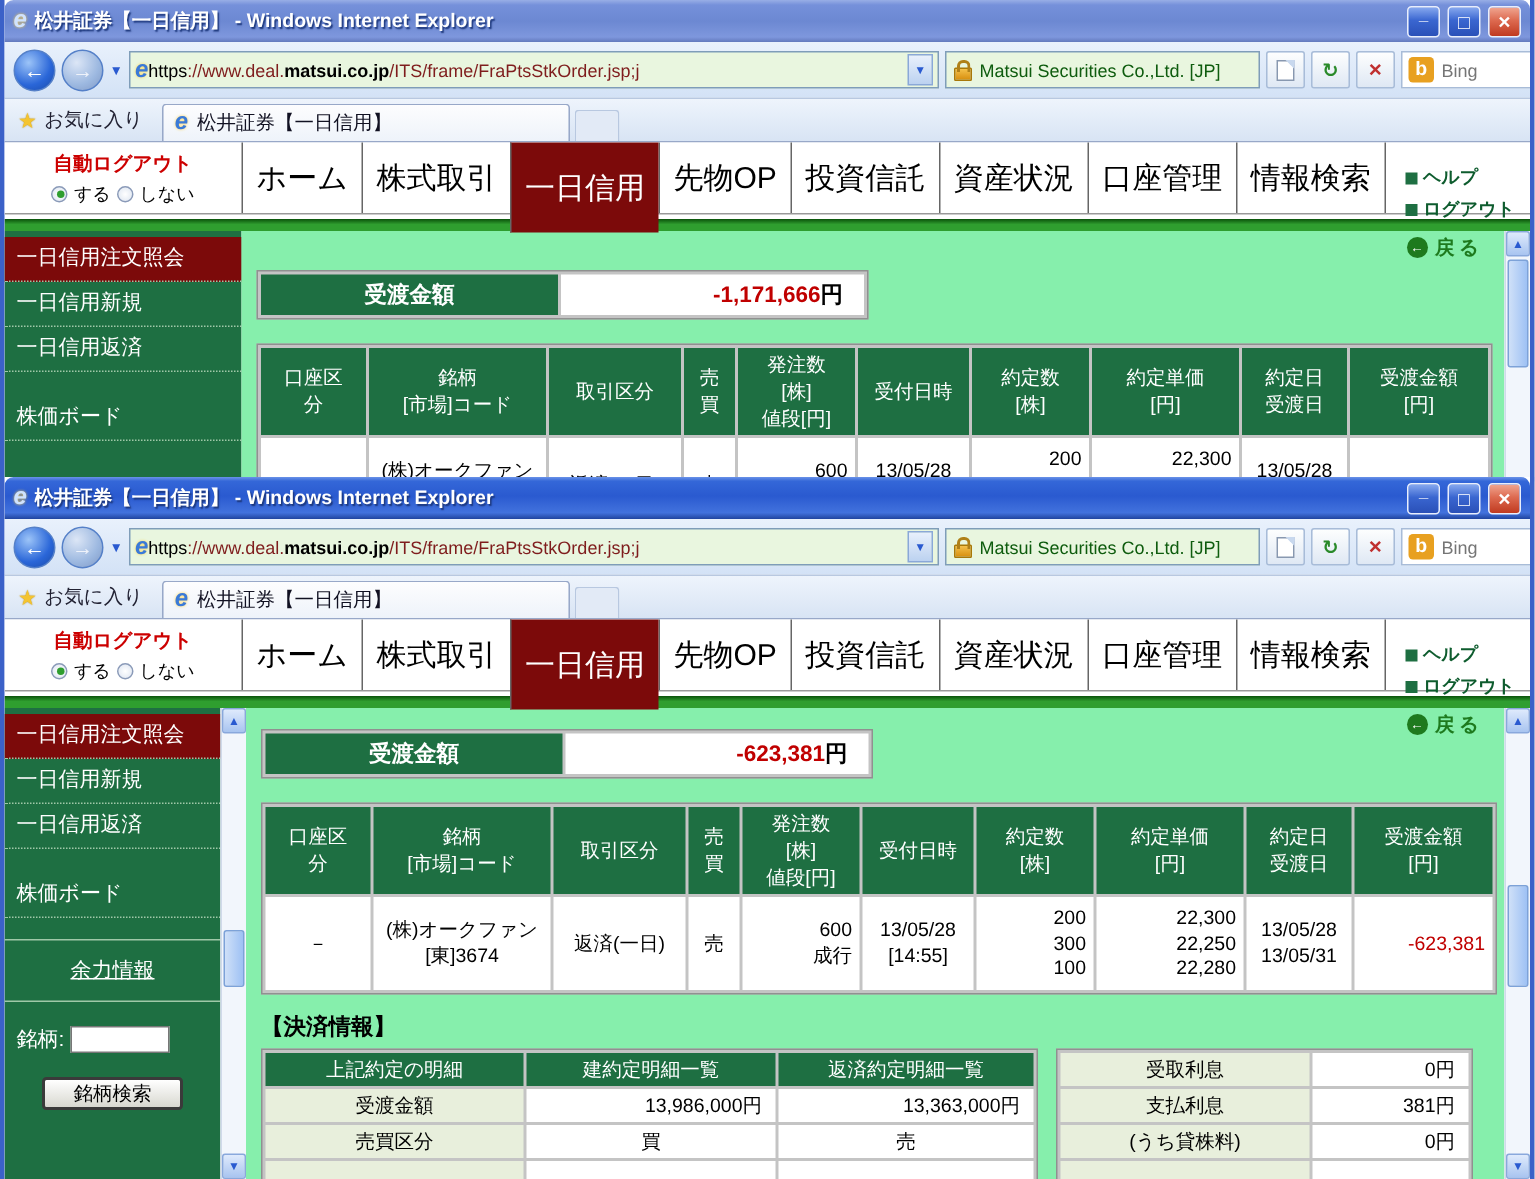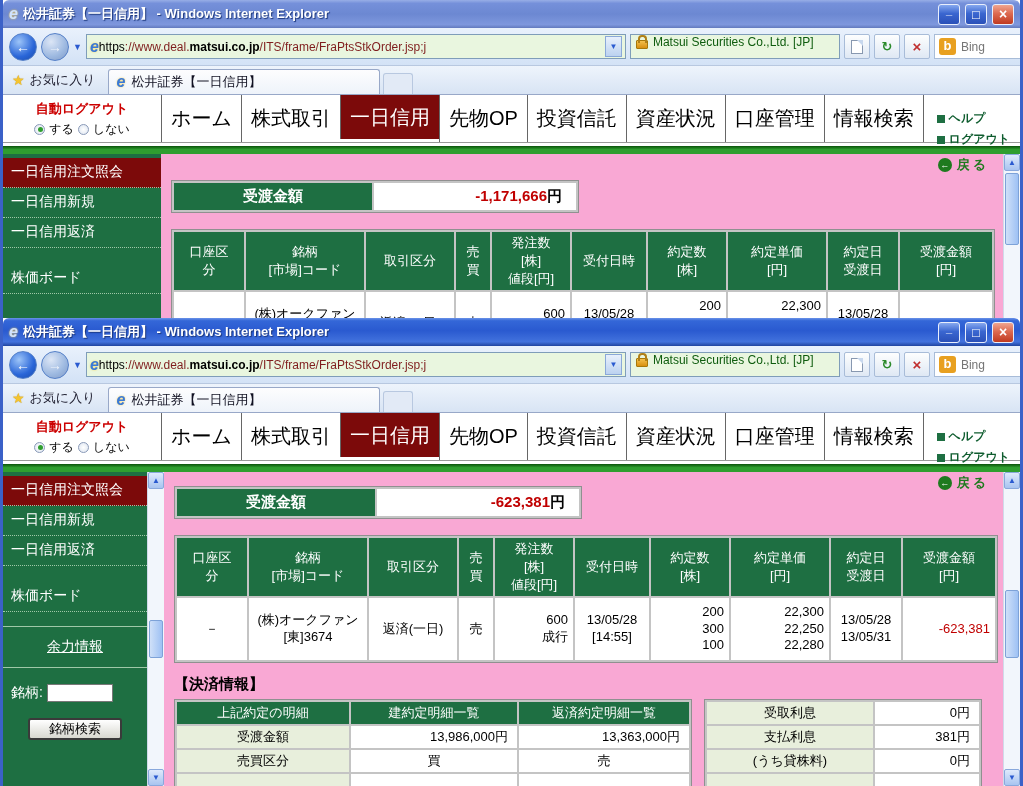--- a/index.html
+++ b/index.html
@@ -45,21 +45,21 @@
   .i-chev-down::before { content:"▼"; }
 
   .urlbox { width:540px; height:25px; background:#e9f6df; border:1px solid #7f9db9;
     display:flex; align-items:center; padding:0 3px; font-size:12px; flex:none; }
   .url-text { flex:1; white-space:nowrap; overflow:hidden; color:#000; }
   .u-gray { color:#7f1d1d; } .u-dom { color:#000; font-weight:bold; }
   .url-chev { width:17px; height:21px; flex:none; text-align:center; line-height:19px;
     background:linear-gradient(#e8f0fc,#bcd2f0); border:1px solid #8aa8d8;
     color:#2a5ad0; font-size:8px; }
   .secbox { width:210px; height:25px; background:#e9f6df; border:1px solid #7f9db9;
-    display:flex; gap:5px; padding:0 5px; font-size:12px;
+    display:flex; align-items:center; gap:5px; padding:0 5px; font-size:12px;
     color:#0e5c0e; flex:none; white-space:nowrap; overflow:hidden; }
   .lock { width:12px; height:9px; background:linear-gradient(#f4c04a,#d89010);
     border:1px solid #a87808; border-radius:1px; position:relative; margin-top:5px; flex:none; }
   .lock::before { content:""; position:absolute; left:1.5px; top:-6px; width:5px; height:6px;
     border:2px solid #b08018; border-bottom:none; border-radius:4px 4px 0 0; }
   .tool-btn { width:26px; height:25px; flex:none; display:flex; align-items:center;
     justify-content:center; background:linear-gradient(#fdfefe,#dfe8f4);
     border:1px solid #a8bcd8; border-radius:2px; font-size:13px; }
   .page-glyph { width:12px; height:14px; background:#fff; border:1px solid #8898b0;
     position:relative; }
@@ -96,21 +96,21 @@
   .autolog-title { color:#cc0000; font-weight:bold; font-size:13px; }
   .radio-row { display:flex; align-items:center; gap:4px; font-size:12px; margin-top:3px; color:#000; }
   .radio { width:11px; height:11px; border-radius:50%; border:1px solid #8a9ab8;
     background:radial-gradient(#fff,#dce4f0); position:relative; }
   .radio.sel::after { content:""; position:absolute; left:2.5px; top:2.5px; width:5px;
     height:5px; border-radius:50%; background:#2f9e2f; }
   .navtabs { display:flex; flex:1; }
   .navtab { display:flex; align-items:center; justify-content:center; padding:0 9px;
     font-size:20px; color:#000; border-left:1px solid #666; white-space:nowrap; }
   .navtab:last-child { border-right:1px solid #666; }
-  .navtab.active { background:#7c0a0a; color:#fff; height:44px; align-self:flex-start;
+  .navtab.active { background:#7c0a0a; color:#fff; height:60px; align-self:flex-start;
     position:relative; z-index:3; }
   .navlinks { display:flex; flex-direction:column; justify-content:center; gap:4px;
     padding:0 10px; min-width:86px;margin-top:21px; }
   .navlink { display:flex; align-items:center; gap:4px; color:#0e5c2e; font-size:12px;
     font-weight:bold; white-space:nowrap; }
   .sq { width:8px; height:8px; background:#1e6f42; flex:none; }
   .greenbar { height:8px; margin-top:3px; background:linear-gradient(#0a520a,#2f9e2f 45%,#2f9e2f); }
 
   .content { display:flex; align-items:stretch; }
   #win-back  .content { height:167px; }
@@ -123,21 +123,21 @@
   .gap-above { margin-top:16px; }
   .side-box { border-top:1px solid #9fc8a8; border-bottom:1px solid #9fc8a8;
     margin-top:14px; padding:11px 0; text-align:center; }
   .side-box span { text-decoration:underline; }
   .sym-row { display:flex; align-items:center; gap:4px; padding:16px 0 0 8px; }
   .sym-input { width:66px; height:18px; border:1px solid #777; background:#fff; }
   .side-btn { display:block; margin:16px auto 0; width:94px; height:22px;
     background:linear-gradient(#ffffff,#d8d8d0); border:2px solid #3a3a3a;
     border-radius:3px; font-size:13px; color:#000; }
 
-  .main { flex:1; position:relative; background:#f9a8d4; padding-left:10px; overflow:hidden; }
+  .main { flex:1; position:relative; background:#86efac; padding-left:10px; overflow:hidden; }
   .back-link { position:absolute; top:2px; right:14px; display:flex; align-items:center;
     gap:5px; color:#1e7a1e; font-weight:bold; font-size:13px; letter-spacing:3px; }
   .back-circle { width:14px; height:14px; border-radius:50%; background:#1e7a1e;
     color:#fff; font-size:9px; line-height:14px; text-align:center; letter-spacing:0; }
   .back-circle::before { content:"←"; }
 
   table.gridt { border-collapse:separate; border-spacing:2px; background:#c4c4c4;
     border:1px solid #909090; }
   .sumbox .lbl { width:198px; height:27px; background:#1e6f42; color:#fff;
     font-weight:bold; font-size:15px; text-align:center; vertical-align:middle; }

